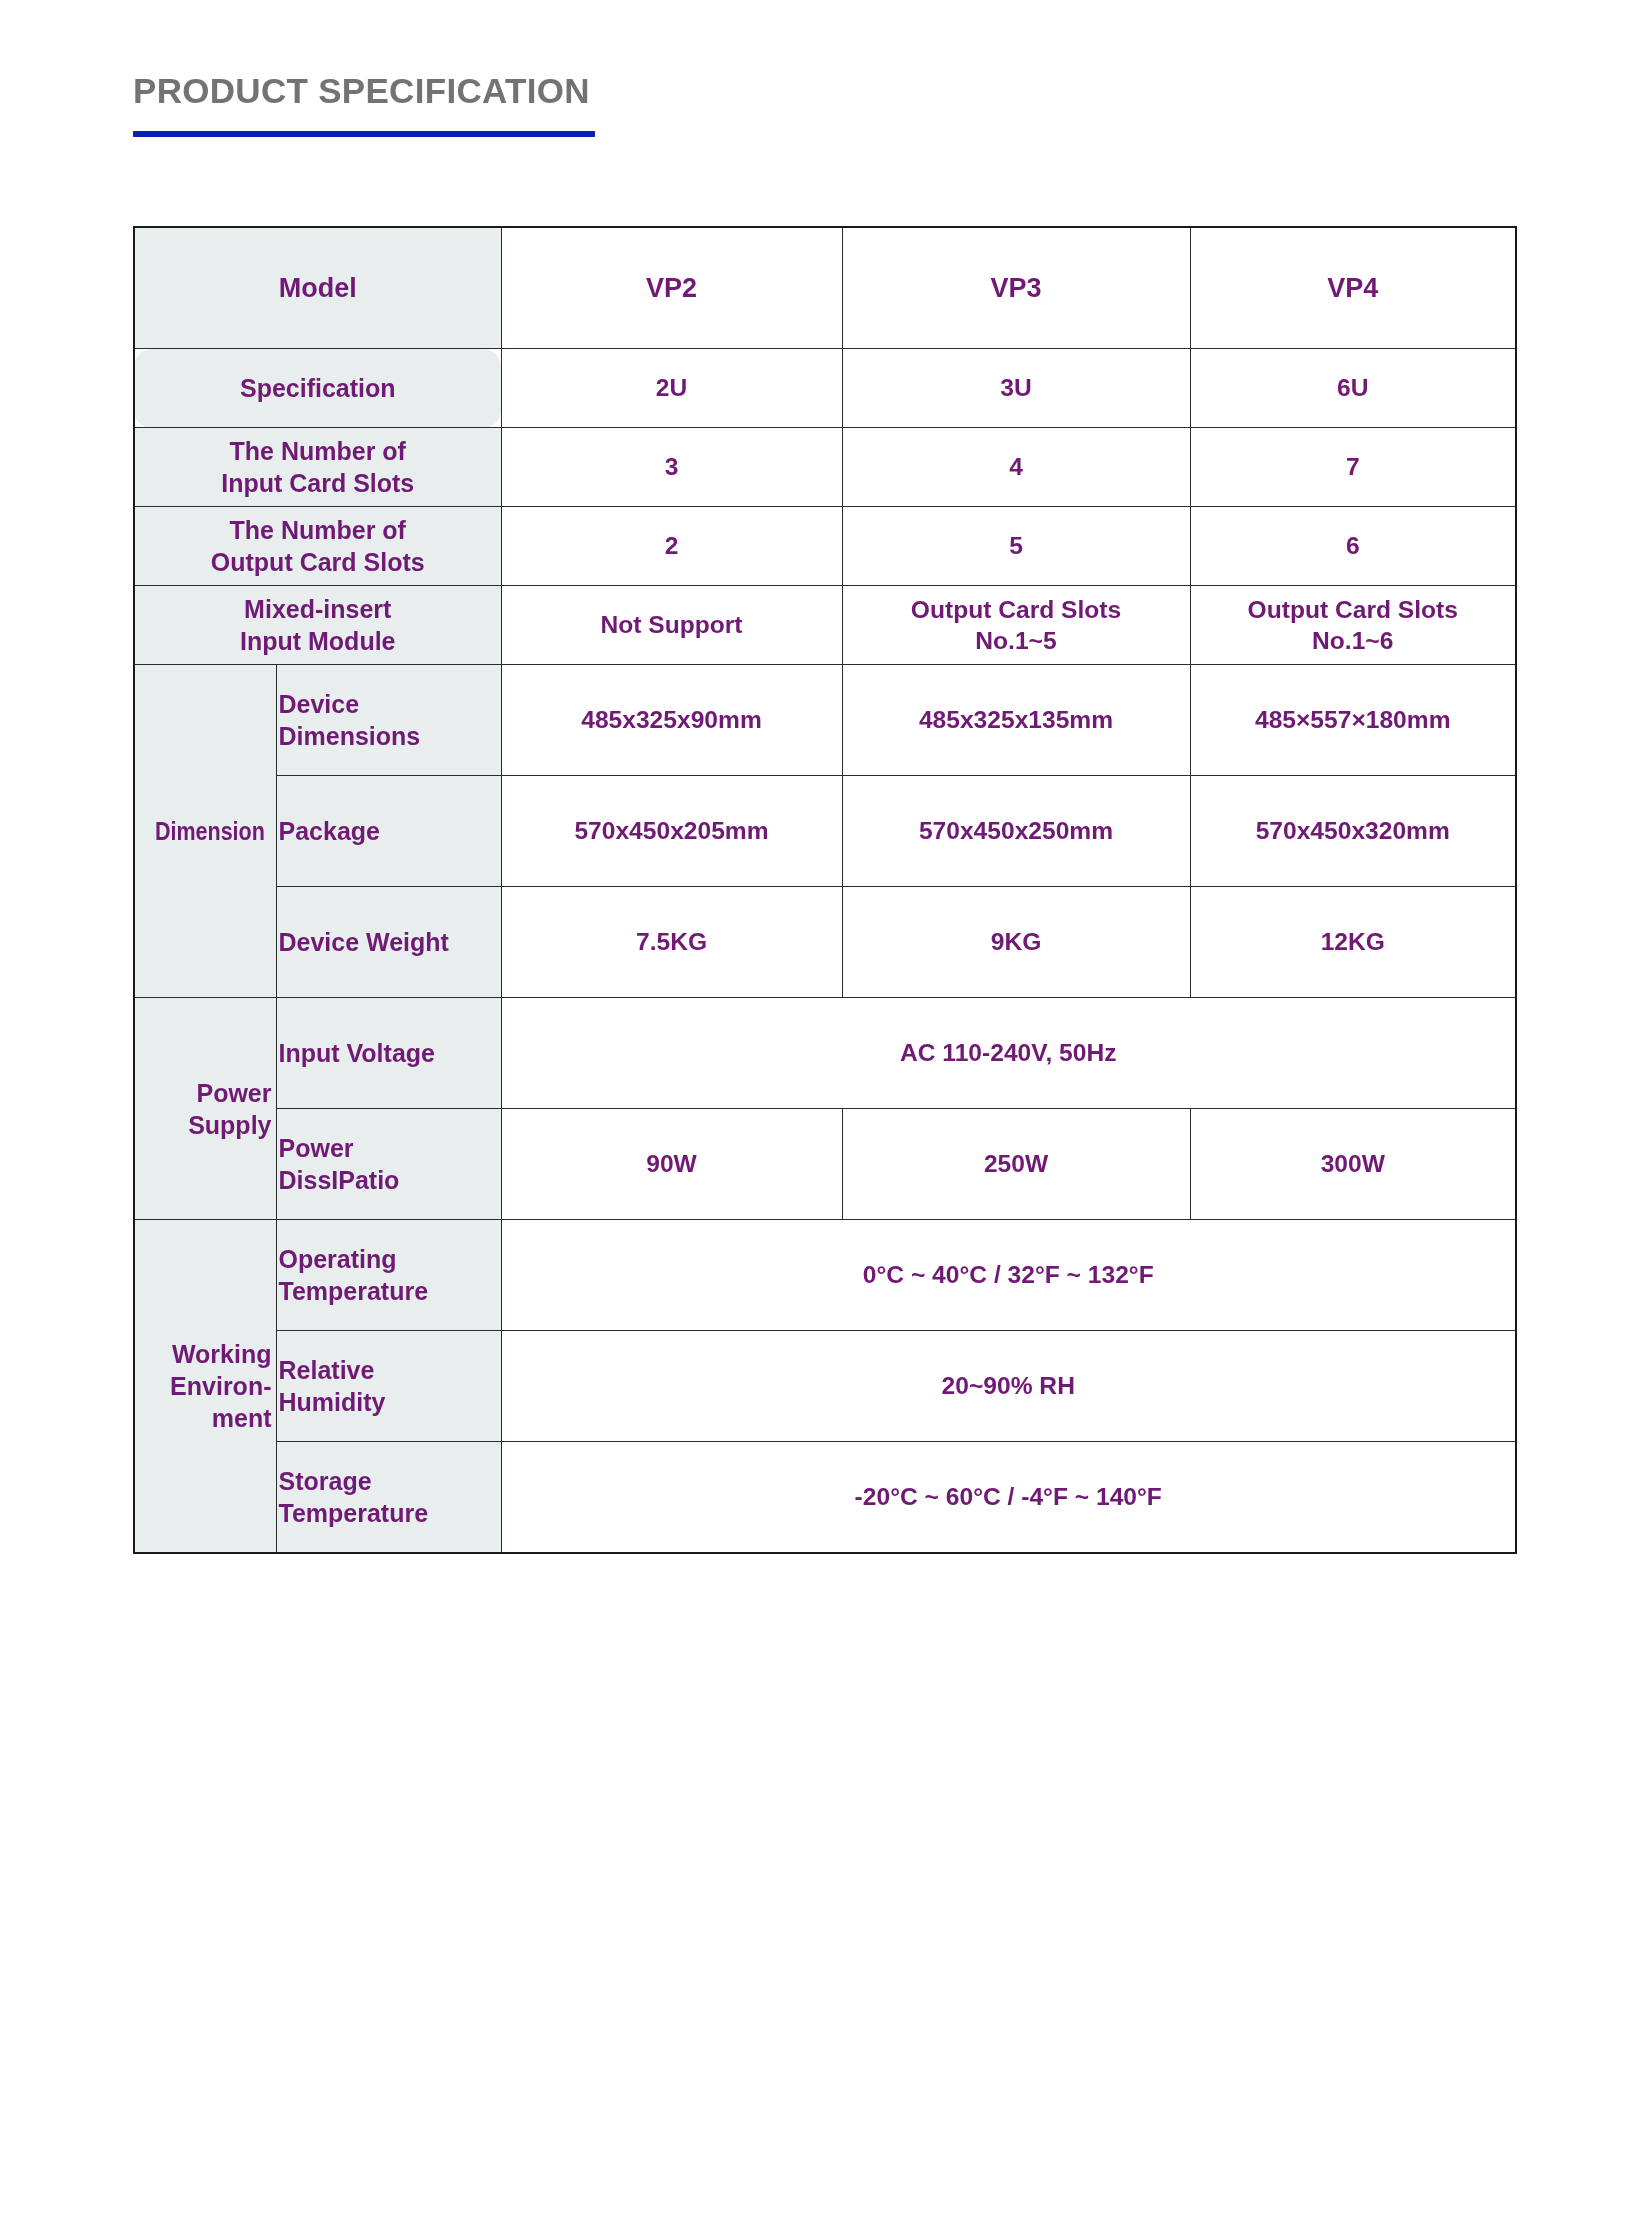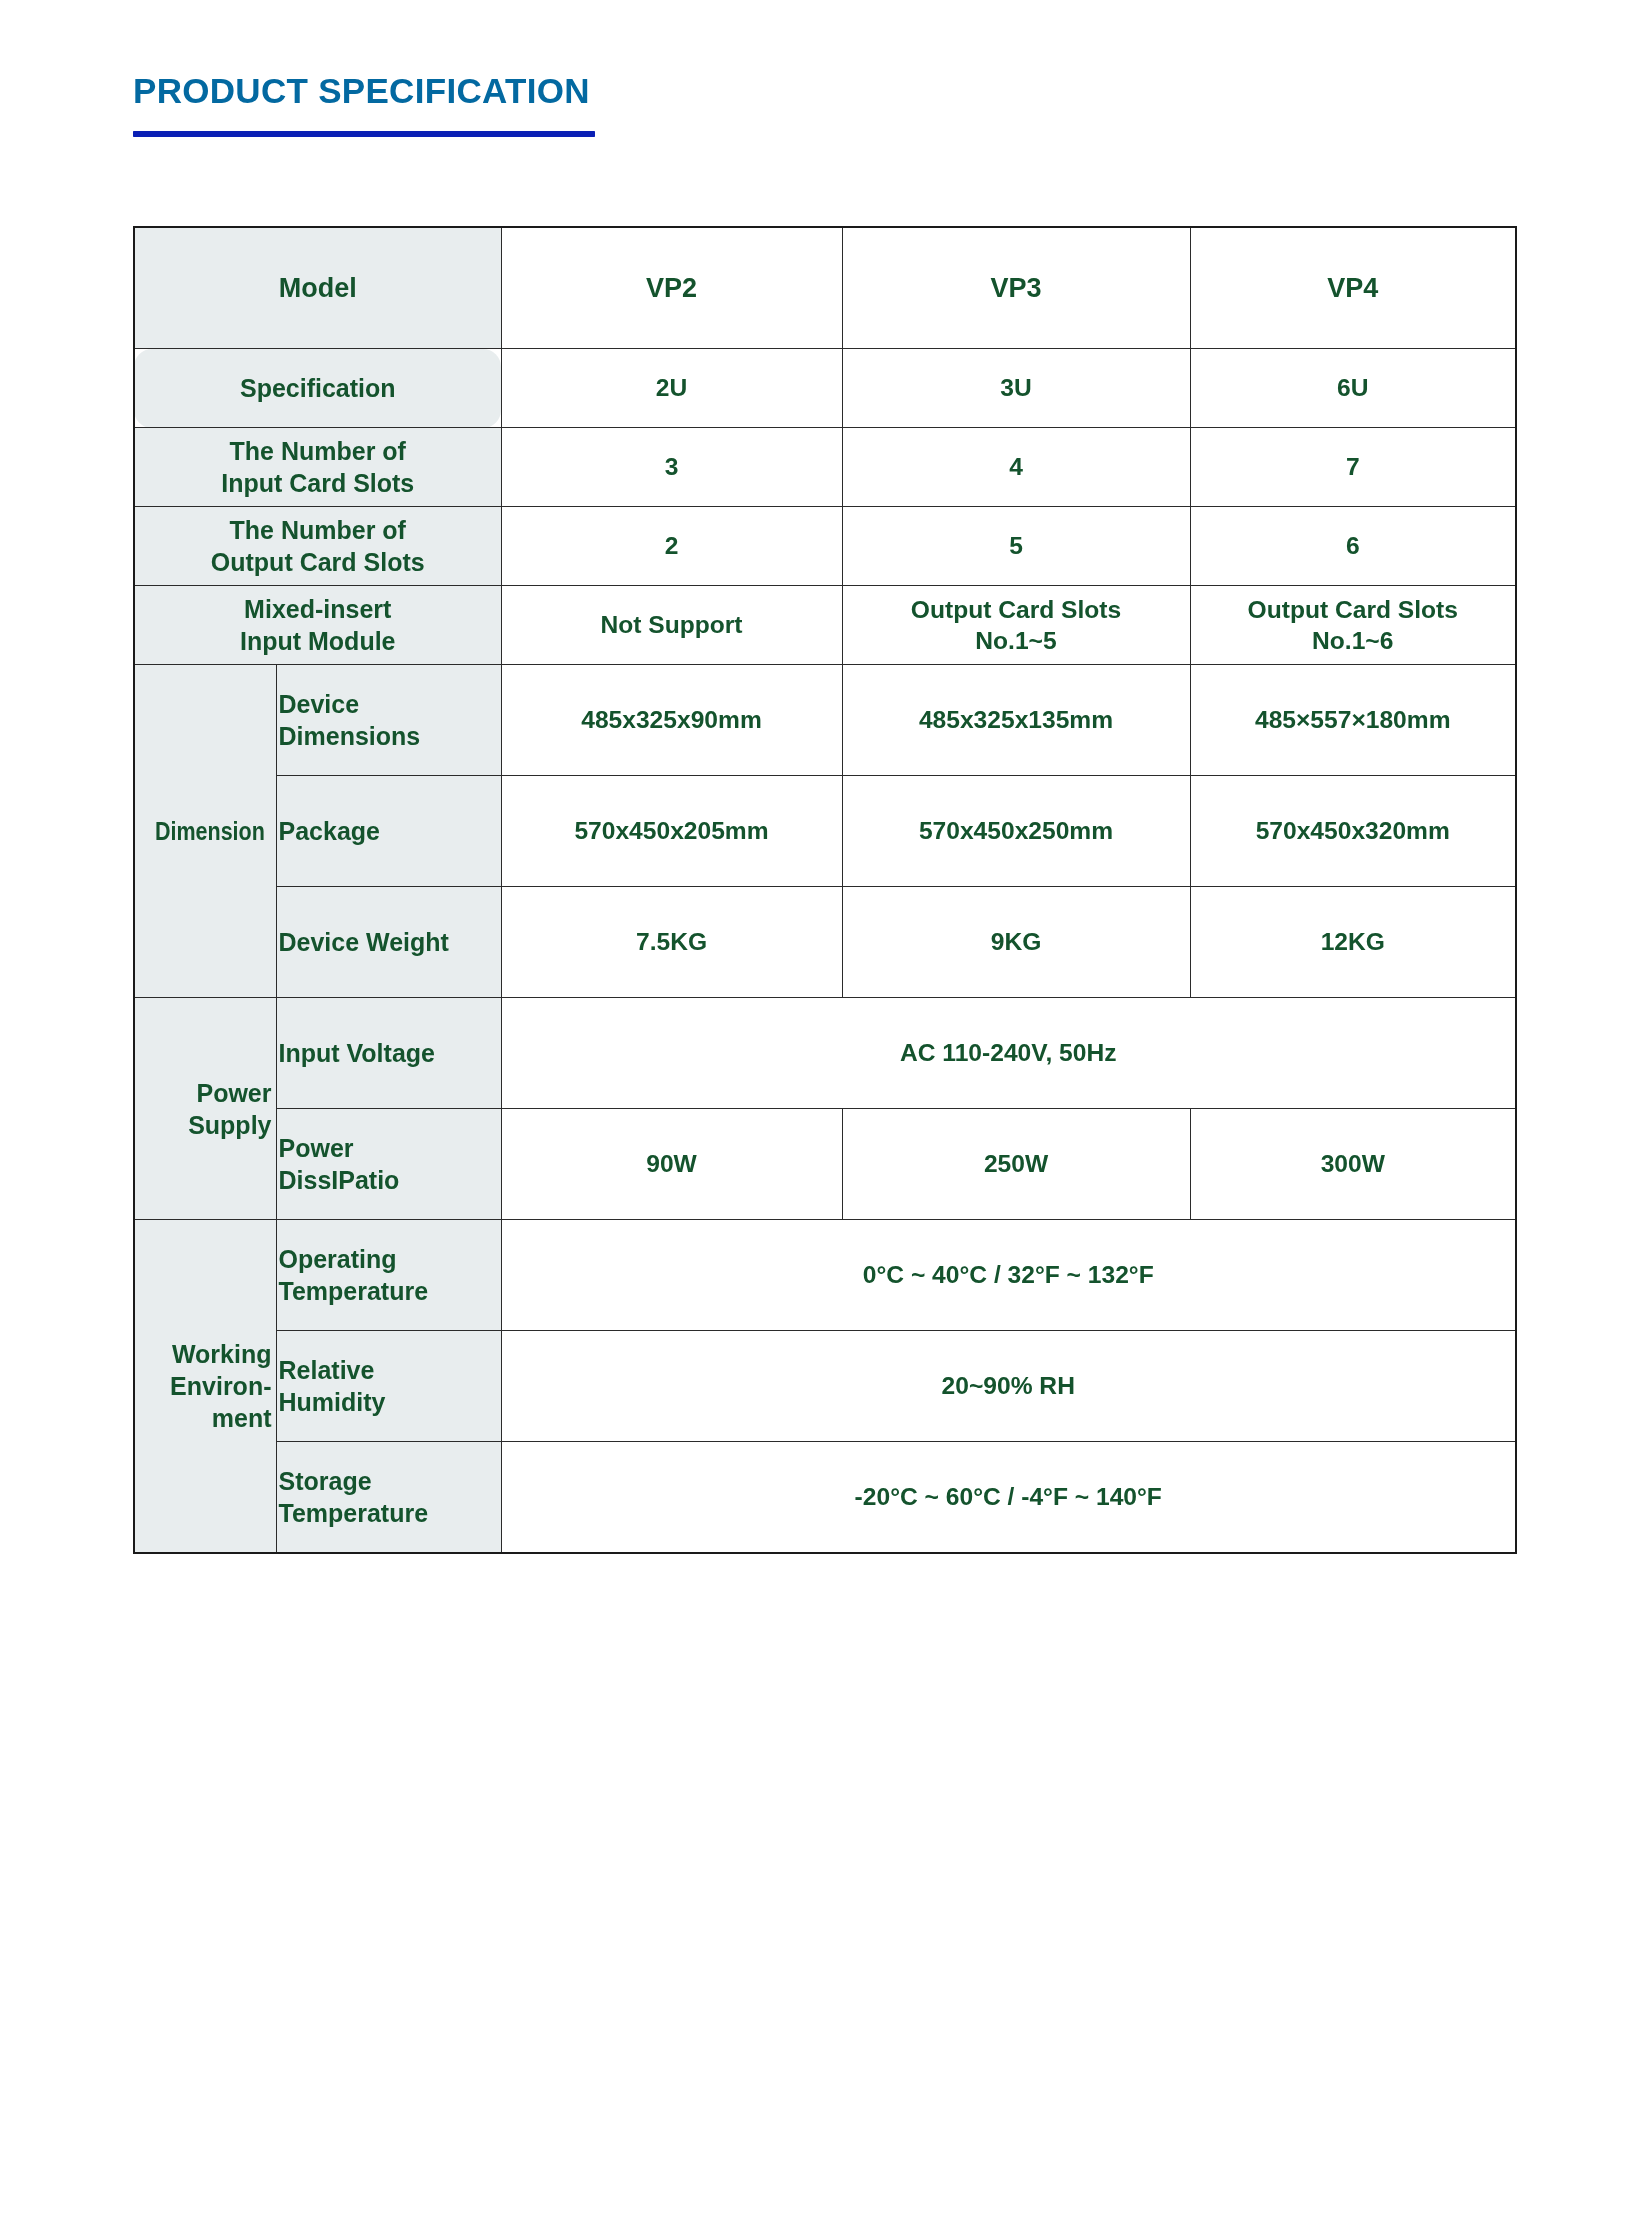--- a/index.html
+++ b/index.html
@@ -20,21 +20,21 @@
   .page-head {
     position: absolute;
     left: 133px;
     top: 73px;
     width: 1397px;
   }
   .page-title {
     font-size: 35px;
     font-weight: bold;
     letter-spacing: 0.3px;
-    color: #0369a1;
+    color: #737373;
     line-height: 1.0;
     margin: 0;
     white-space: nowrap;
   }
   .title-rule {
     margin-top: 22.6px;
     width: 462px;
     height: 6px;
     background: #0a1fb5;
     border-radius: 0.7px;
@@ -54,21 +54,21 @@
     border: 2px solid #1a1a1a;
   }
   table.spec td {
     border: 1.3px solid #2b2b2b;
     padding: 0 10.6px;
     text-align: center;
     vertical-align: middle;
     font-size: 24.6px;
     line-height: 1.28;
     background: #ffffff;
-    color: #14532d;
+    color: #701a75;
   }
   
   table.spec td.lbl {
     background: #e8edee;
     font-weight: bold;
     font-size: 25px;
   }
   table.spec td.lbl-left {
     text-align: left;
     padding-left: 2px;

